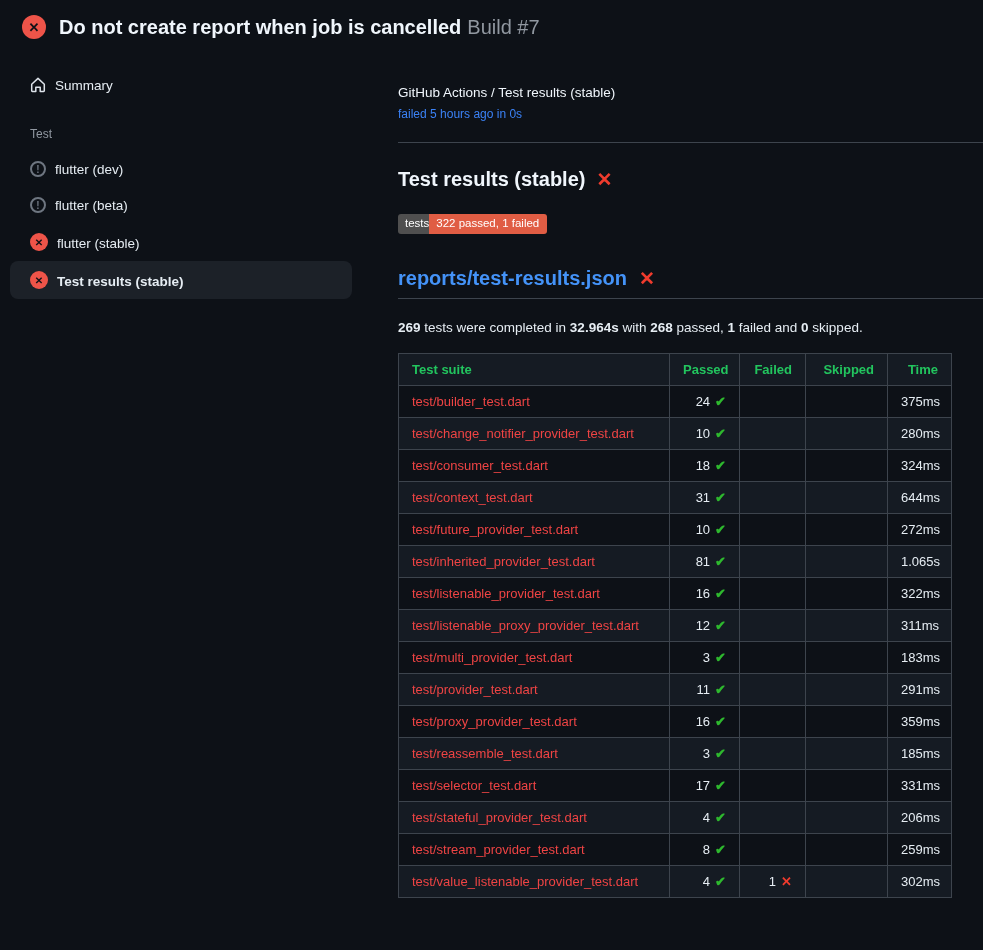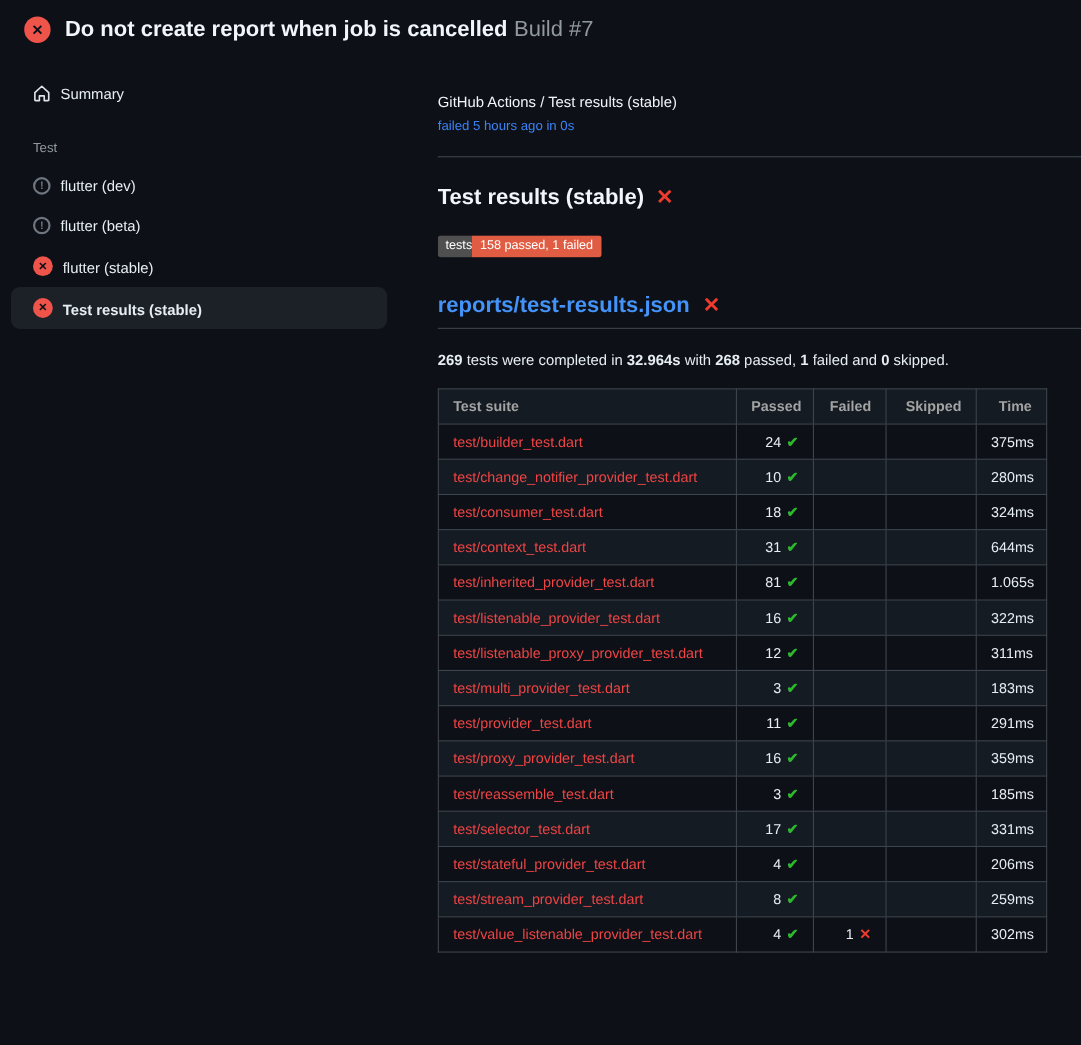--- a/index.html
+++ b/index.html
@@ -55,21 +55,21 @@
     border-bottom:1px solid #3d444d; font-size:20px; font-weight:700;text-align:right; }
   .report-title a { color:#4493f8; }
 
   .summary-line { margin-top:21px; font-size:13.5px; color:#e6edf3; }
   .summary-line b { font-weight:700; }
 
   
   table { border-collapse:collapse; margin-top:18px; font-size:13px; table-layout:fixed; width:553px; }
   th, td { border:1px solid #3d444d; padding:8px 13px; overflow:hidden; white-space:nowrap; }
   thead tr { background:#151b23; }
-  th { font-weight:700; text-align:left; color:#a3a3a3; }
+  th { font-weight:700; text-align:left; color:#22c55e; }
   th.num, td.num { text-align:right; }
   tbody tr:nth-child(even) { background:#151b23; }
   .check { color:#2eb82e; font-weight:700; margin-left:5px; }
   .cross { color:#ef3b2d; font-weight:700; margin-left:5px; }
 </style>
 </head>
 <body>
 
 <div class="app-header">
   <span class="x-circle-lg">✕</span>
@@ -110,21 +110,21 @@
     <div class="run-meta">failed 5 hours ago in 0s</div>
     <hr class="divider">
 
     <div class="section-title">
       <span>Test results (stable)</span>
       <span class="x-mark">✕</span>
     </div>
 
     <div class="badge">
       <span class="lab">tests</span>
-      <span class="val">158 passed, 1 failed</span>
+      <span class="val">322 passed, 1 failed</span>
     </div>
 
     <div class="report-title">
       <a href="#">reports/test-results.json</a>
       <span class="x-mark">✕</span>
     </div>
 
     <div class="summary-line"><b>269</b><span> tests were completed in </span><b>32.964s</b><span> with </span><b>268</b><span> passed, </span><b>1</b><span> failed and </span><b>0</b><span> skipped.</span></div>
 
     <table>
@@ -167,20 +167,27 @@
             <td class="num">324ms</td>
           </tr>
           <tr>
             <td><a href="#">test/context_test.dart</a></td>
             <td class="num"><span>31</span><span class="check">✔</span></td>
             <td class="num"></td>
             <td class="num"></td>
             <td class="num">644ms</td>
           </tr>
           <tr>
+            <td><a href="#">test/future_provider_test.dart</a></td>
+            <td class="num"><span>10</span><span class="check">✔</span></td>
+            <td class="num"></td>
+            <td class="num"></td>
+            <td class="num">272ms</td>
+          </tr>
+          <tr>
             <td><a href="#">test/inherited_provider_test.dart</a></td>
             <td class="num"><span>81</span><span class="check">✔</span></td>
             <td class="num"></td>
             <td class="num"></td>
             <td class="num">1.065s</td>
           </tr>
           <tr>
             <td><a href="#">test/listenable_provider_test.dart</a></td>
             <td class="num"><span>16</span><span class="check">✔</span></td>
             <td class="num"></td>

